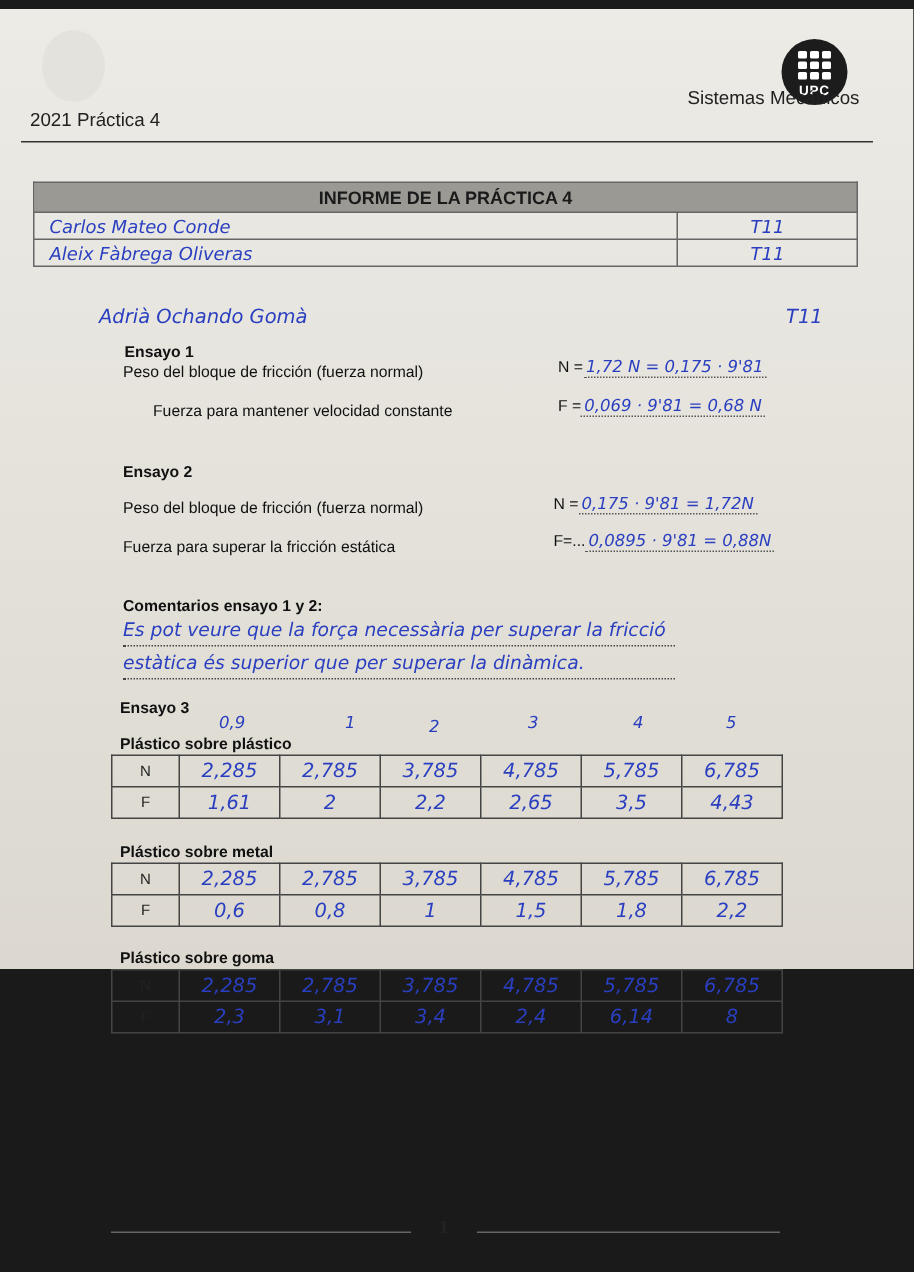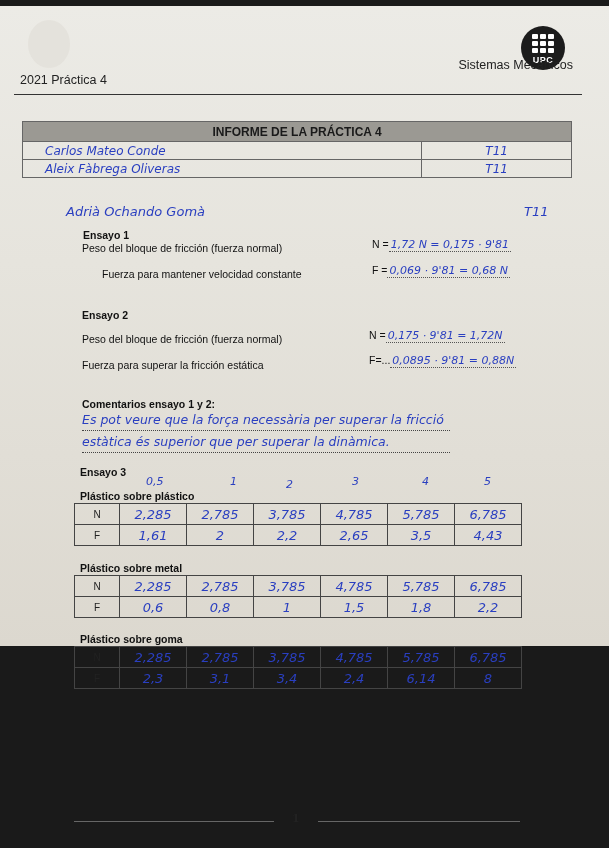--- a/index.html
+++ b/index.html
@@ -24,21 +24,21 @@
       display: flex; flex-direction: column; align-items: center; justify-content: center;
     }
     .upc-dots { display: grid; grid-template-columns: repeat(3, 6px); gap: 2px; margin-top: 2px; }
     .upc-dots span { width: 6px; height: 5px; background: #fff; border-radius: 1px; }
     .upc-text { font-size: 9px; font-weight: bold; margin-top: 2px; letter-spacing: .5px; }
     .hdr-left { position: absolute; left: 20px; top: 67px; font-size: 12.5px; color: #222; }
     .hdr-right { position: absolute; right: 36px; top: 52px; font-size: 12.5px; color: #222; }
     .hdr-rule { position: absolute; left: 14px; width: 568px; top: 88px; border-top: 1.5px solid #333; }
 
     .report-table { position: absolute; left: 22px; top: 121px; width: 550px; border-collapse: collapse; }
-    .report-table td { border: 1px solid #666; padding: 0 22px; height: 17px; font-size: 12px; }
+    .report-table td { border: 1px solid #666; padding: 0 10px; height: 17px; font-size: 12px; }
     .report-title { background: #9b9993; text-align: center; font-weight: bold; font-size: 13.5px; color: #1a1a1a; height: 19px !important; }
     .report-subhead { background: #9b9993; font-weight: bold; font-size: 13px; color: #1a1a1a; height: 20px !important; }
     .grp-col { width: 48px; text-align: center; }
     .name-cell { font-size: 13px; }
     .grp-cell { text-align: center; font-size: 13px; }
     .third-name { position: absolute; left: 66px; top: 204px; font-size: 13px; }
     .third-grp { position: absolute; left: 524px; top: 204px; font-size: 13px; }
 
     .sec-title { position: absolute; font-weight: bold; font-size: 10.5px; color: #111; }
     .label { position: absolute; font-size: 10.5px; color: #111; }
@@ -123,21 +123,21 @@
   <span>F=...</span>
   <span class="val hw">0,0895 · 9'81 = 0,88N</span>
 </div>
 
 <div class="sec-title" style="left:82px;top:398px;">Comentarios ensayo 1 y 2:</div>
 <div class="comment-line hw" style="top:412px;">Es pot veure que la força necessària per superar la fricció</div>
 <div class="comment-line hw" style="top:434px;">estàtica és superior que per superar la dinàmica.</div>
 
 <div class="sec-title" style="left:80px;top:466px;">Ensayo 3</div>
 <div class="col-labels">
-  <span class="hw" style="left:26px;">0,5</span>
+  <span class="hw" style="left:26px;">0,9</span>
   <span class="hw" style="left:110px;">1</span>
   <span class="hw" style="left:166px;top:3px;">2</span>
   <span class="hw" style="left:232px;">3</span>
   <span class="hw" style="left:302px;">4</span>
   <span class="hw" style="left:364px;">5</span>
 </div>
 
 <div class="sec-title" style="left:80px;top:490px;">Plástico sobre plástico</div>
 <table class="data-table" style="top:503px;">
   <tbody>

